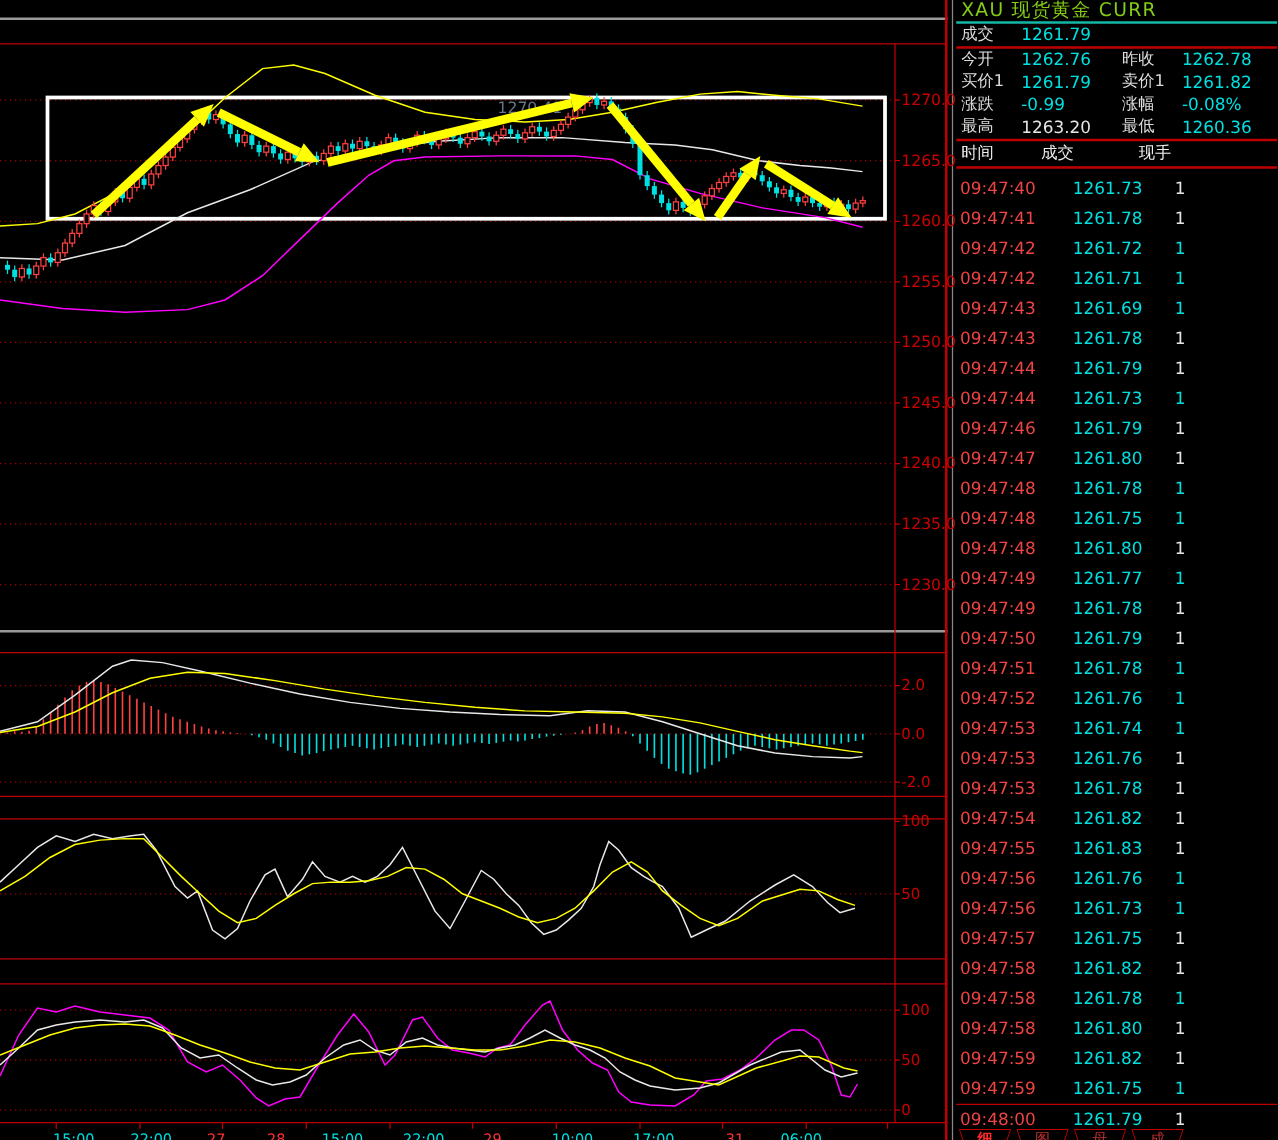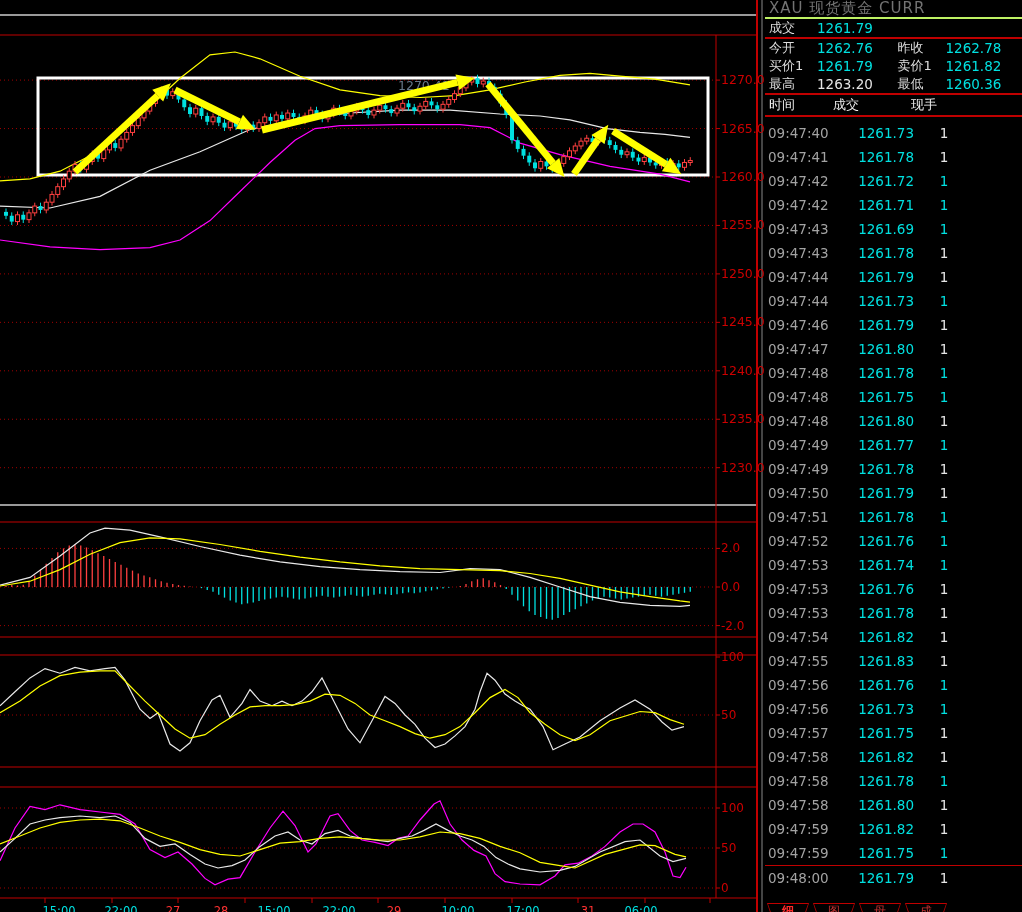--- a/index.html
+++ b/index.html
@@ -1,38 +1,38 @@
 <!DOCTYPE html>
 <html><head>
 <meta charset="utf-8">
 <style>
   html,body{margin:0;padding:0;background:#000;}
   .root{position:relative;width:1022px;height:912px;background:#000;overflow:hidden;
         font-family:"DejaVu Sans","Liberation Sans",sans-serif;}
   .chart-area{position:absolute;left:0;top:0;width:765px;height:912px;}
   .chart-area svg{display:block;}
   .quote-panel{position:absolute;left:765px;top:0;width:257px;height:912px;background:#000;}
-  .qp-title{height:17px;line-height:17px;color:#737373;font-size:15px;padding-left:4px;
-            border-bottom:2px solid #bef264;letter-spacing:1px;white-space:nowrap;}
+  .qp-title{height:17px;line-height:17px;color:#84cc16;font-size:15px;padding-left:4px;
+            border-bottom:2px solid #14b8a6;letter-spacing:1px;white-space:nowrap;}
   .qp-row{display:flex;height:18px;line-height:18px;font-size:13px;white-space:nowrap;}
   .qp-pair{width:50%;display:flex;}
   .qp-label{color:#ddd;width:48px;padding-left:4px;}
   .qp-value{font-size:13.5px;}
   .c-cyan{color:#00e0e0;text-align:right;}
   .c-red{color:#e5e5e5;}
   .qp-sep{border-bottom:2px solid #c00000;}
   .ts-header{display:flex;height:20px;line-height:20px;color:#eee;font-size:13px;
              border-bottom:2px solid #c00000;}
   .ts-h1{width:64px;padding-left:4px;}
   .ts-h2{width:78px;}
   .ts-h3{width:60px;text-align:left;}
   .ts-list{position:relative;padding-top:4px;}
   .ts-row{display:flex;height:24px;line-height:24px;font-size:13.5px;}
   .ts-row.sep{border-top:1px solid #c00000;}
-  .ts-time{width:70px;color:#a3a3a3;padding-left:3px;}
+  .ts-time{width:70px;color:#ef4444;padding-left:3px;}
   .ts-price{width:76px;}
   .ts-vol{width:60px;text-align:center;}
   .qp-tabs{position:absolute;top:903px;left:2px;display:flex;gap:4px;}
   .tab{position:relative;width:42px;height:18px;background:#c00000;
        clip-path:polygon(0 0,100% 0,86% 100%,14% 100%);}
   .tab-inner{position:absolute;left:1px;top:1px;right:1px;bottom:1px;background:#000;
              clip-path:polygon(0 0,100% 0,86% 100%,14% 100%);
              text-align:center;font-size:12px;line-height:15px;color:#c03030;}
   .tab.active .tab-inner{color:#ff2a2a;font-weight:bold;}
 </style>
@@ -553,20 +553,30 @@
         <div class="qp-row">
           <div class="qp-pair">
             <span class="qp-label">买价1</span>
             <span class="qp-value c-cyan">1261.79</span>
           </div>
           <div class="qp-pair">
             <span class="qp-label">卖价1</span>
             <span class="qp-value c-cyan">1261.82</span>
           </div>
         </div>
+        <div class="qp-row">
+          <div class="qp-pair">
+            <span class="qp-label">涨跌</span>
+            <span class="qp-value c-cyan">-0.99</span>
+          </div>
+          <div class="qp-pair">
+            <span class="qp-label">涨幅</span>
+            <span class="qp-value c-cyan">-0.08%</span>
+          </div>
+        </div>
         <div class="qp-row qp-sep">
           <div class="qp-pair">
             <span class="qp-label">最高</span>
             <span class="qp-value c-red">1263.20</span>
           </div>
           <div class="qp-pair">
             <span class="qp-label">最低</span>
             <span class="qp-value c-cyan">1260.36</span>
           </div>
         </div>

